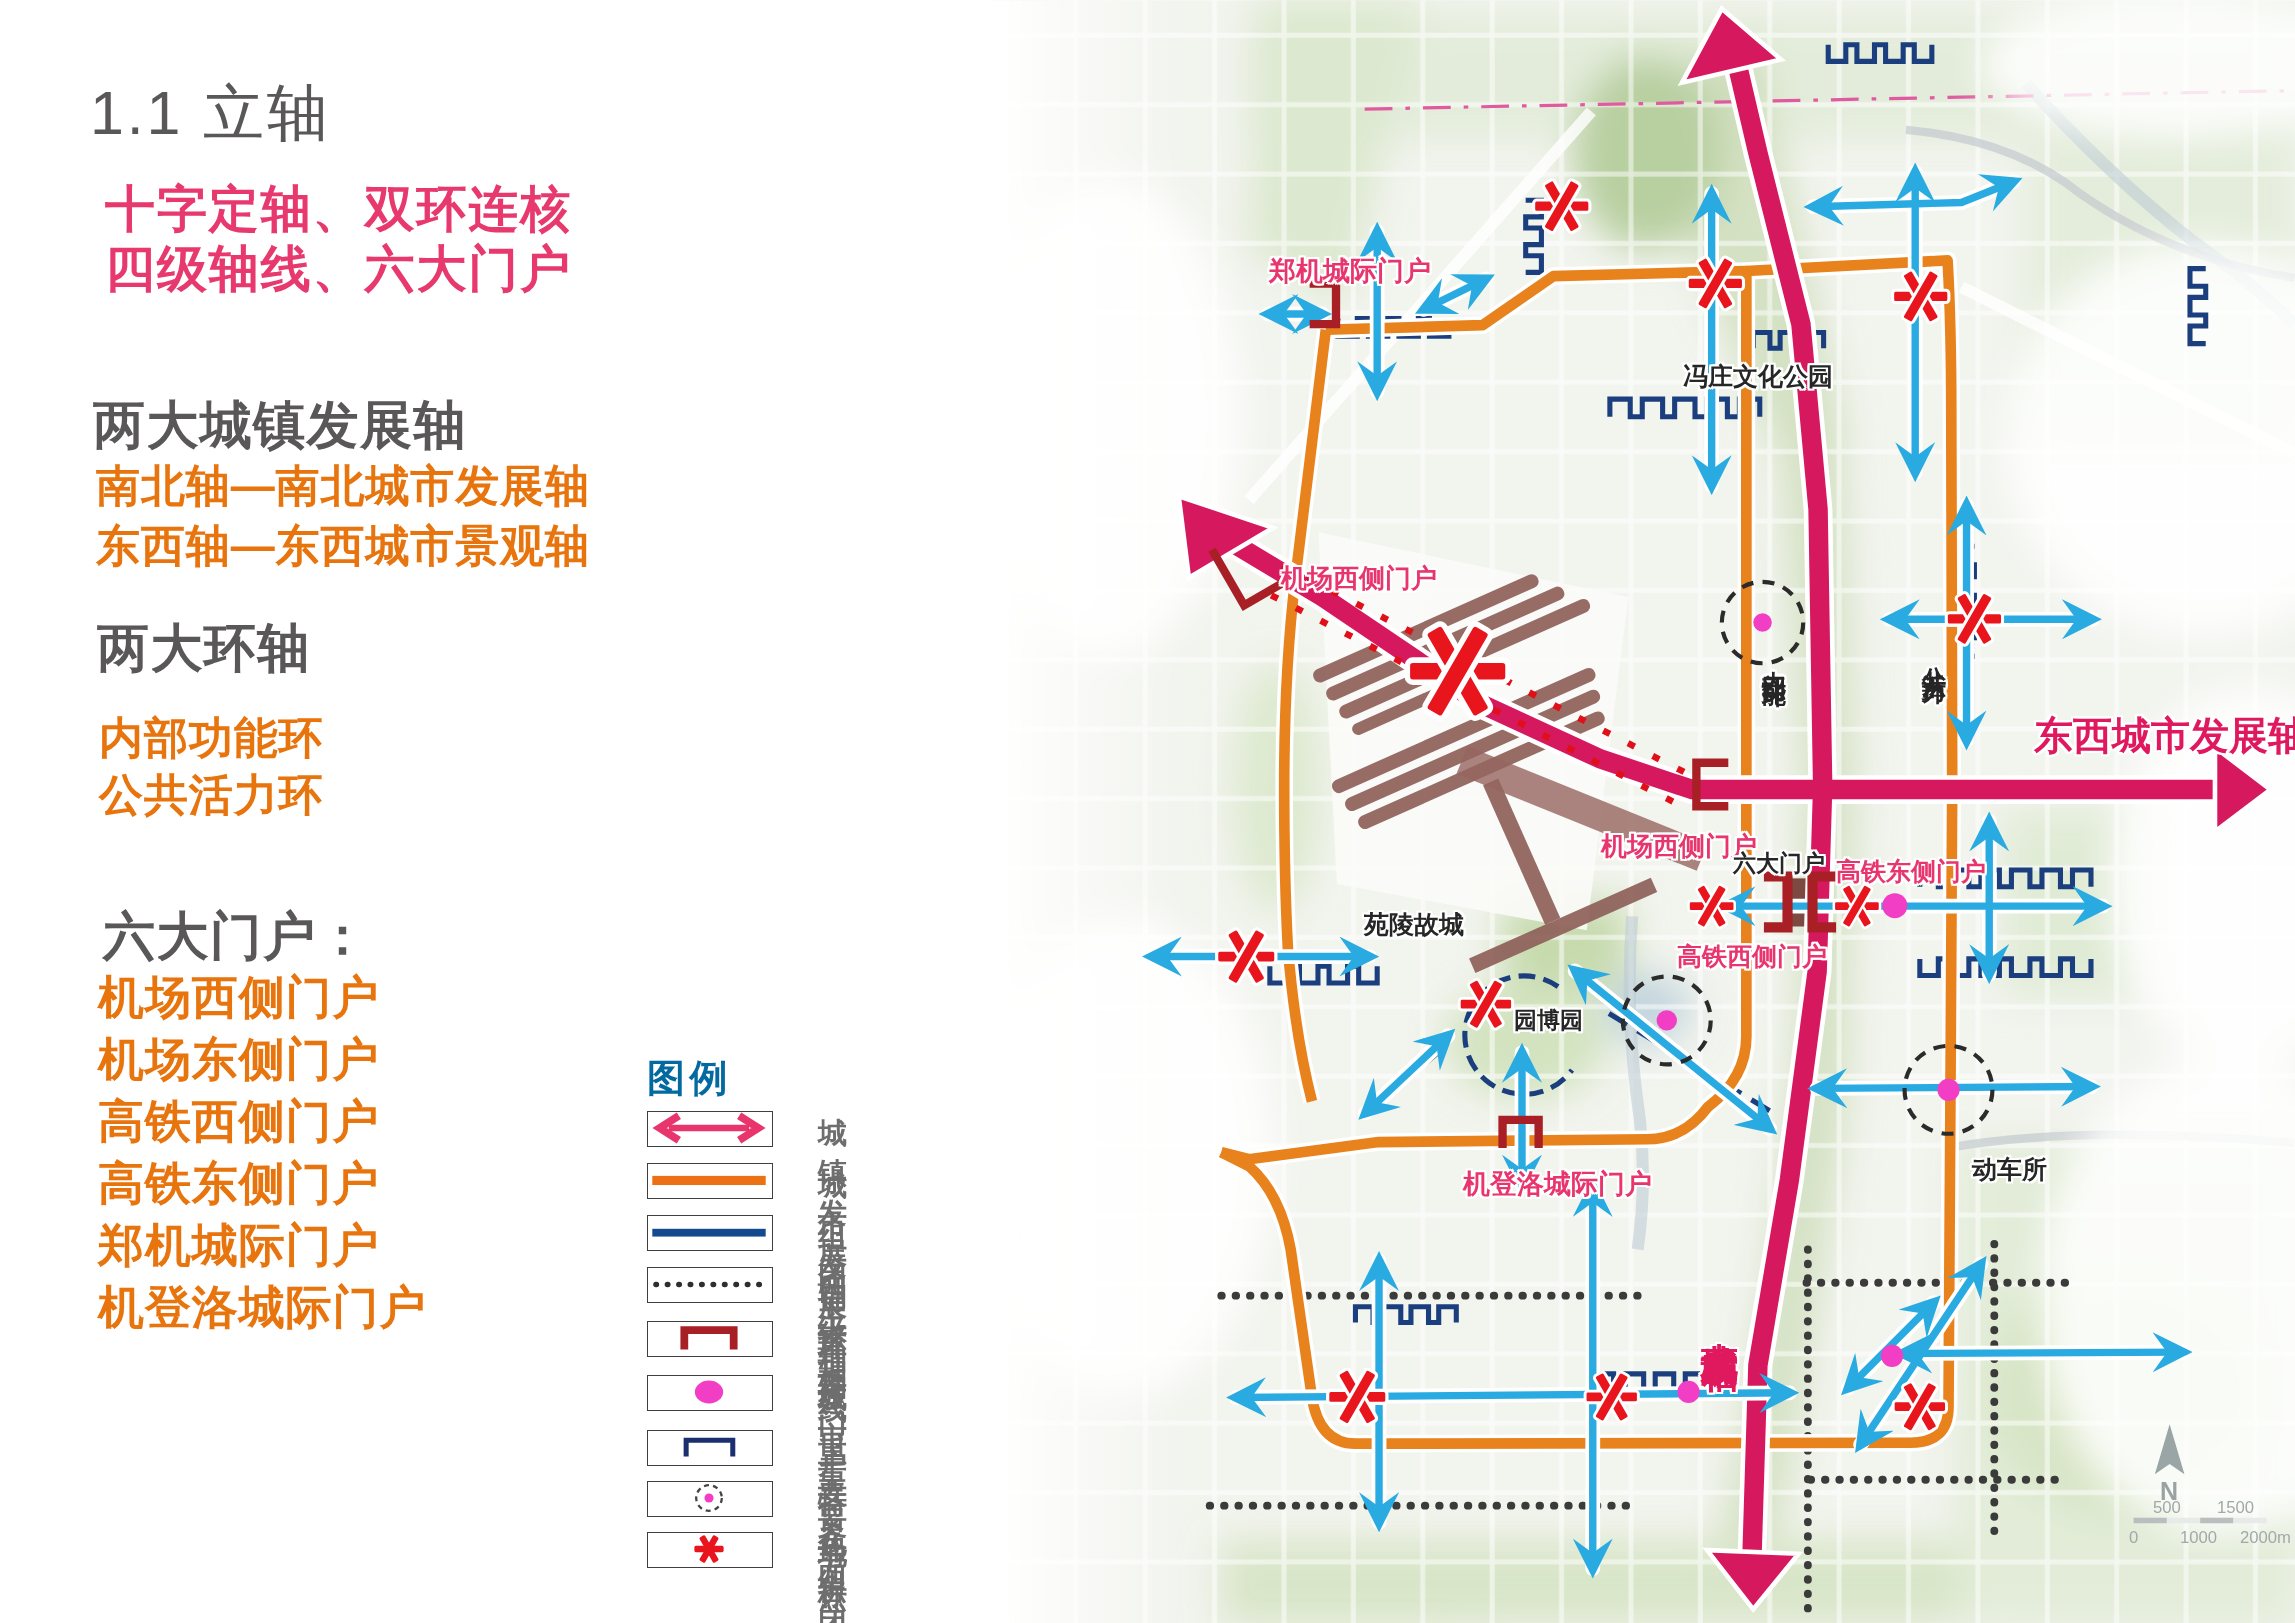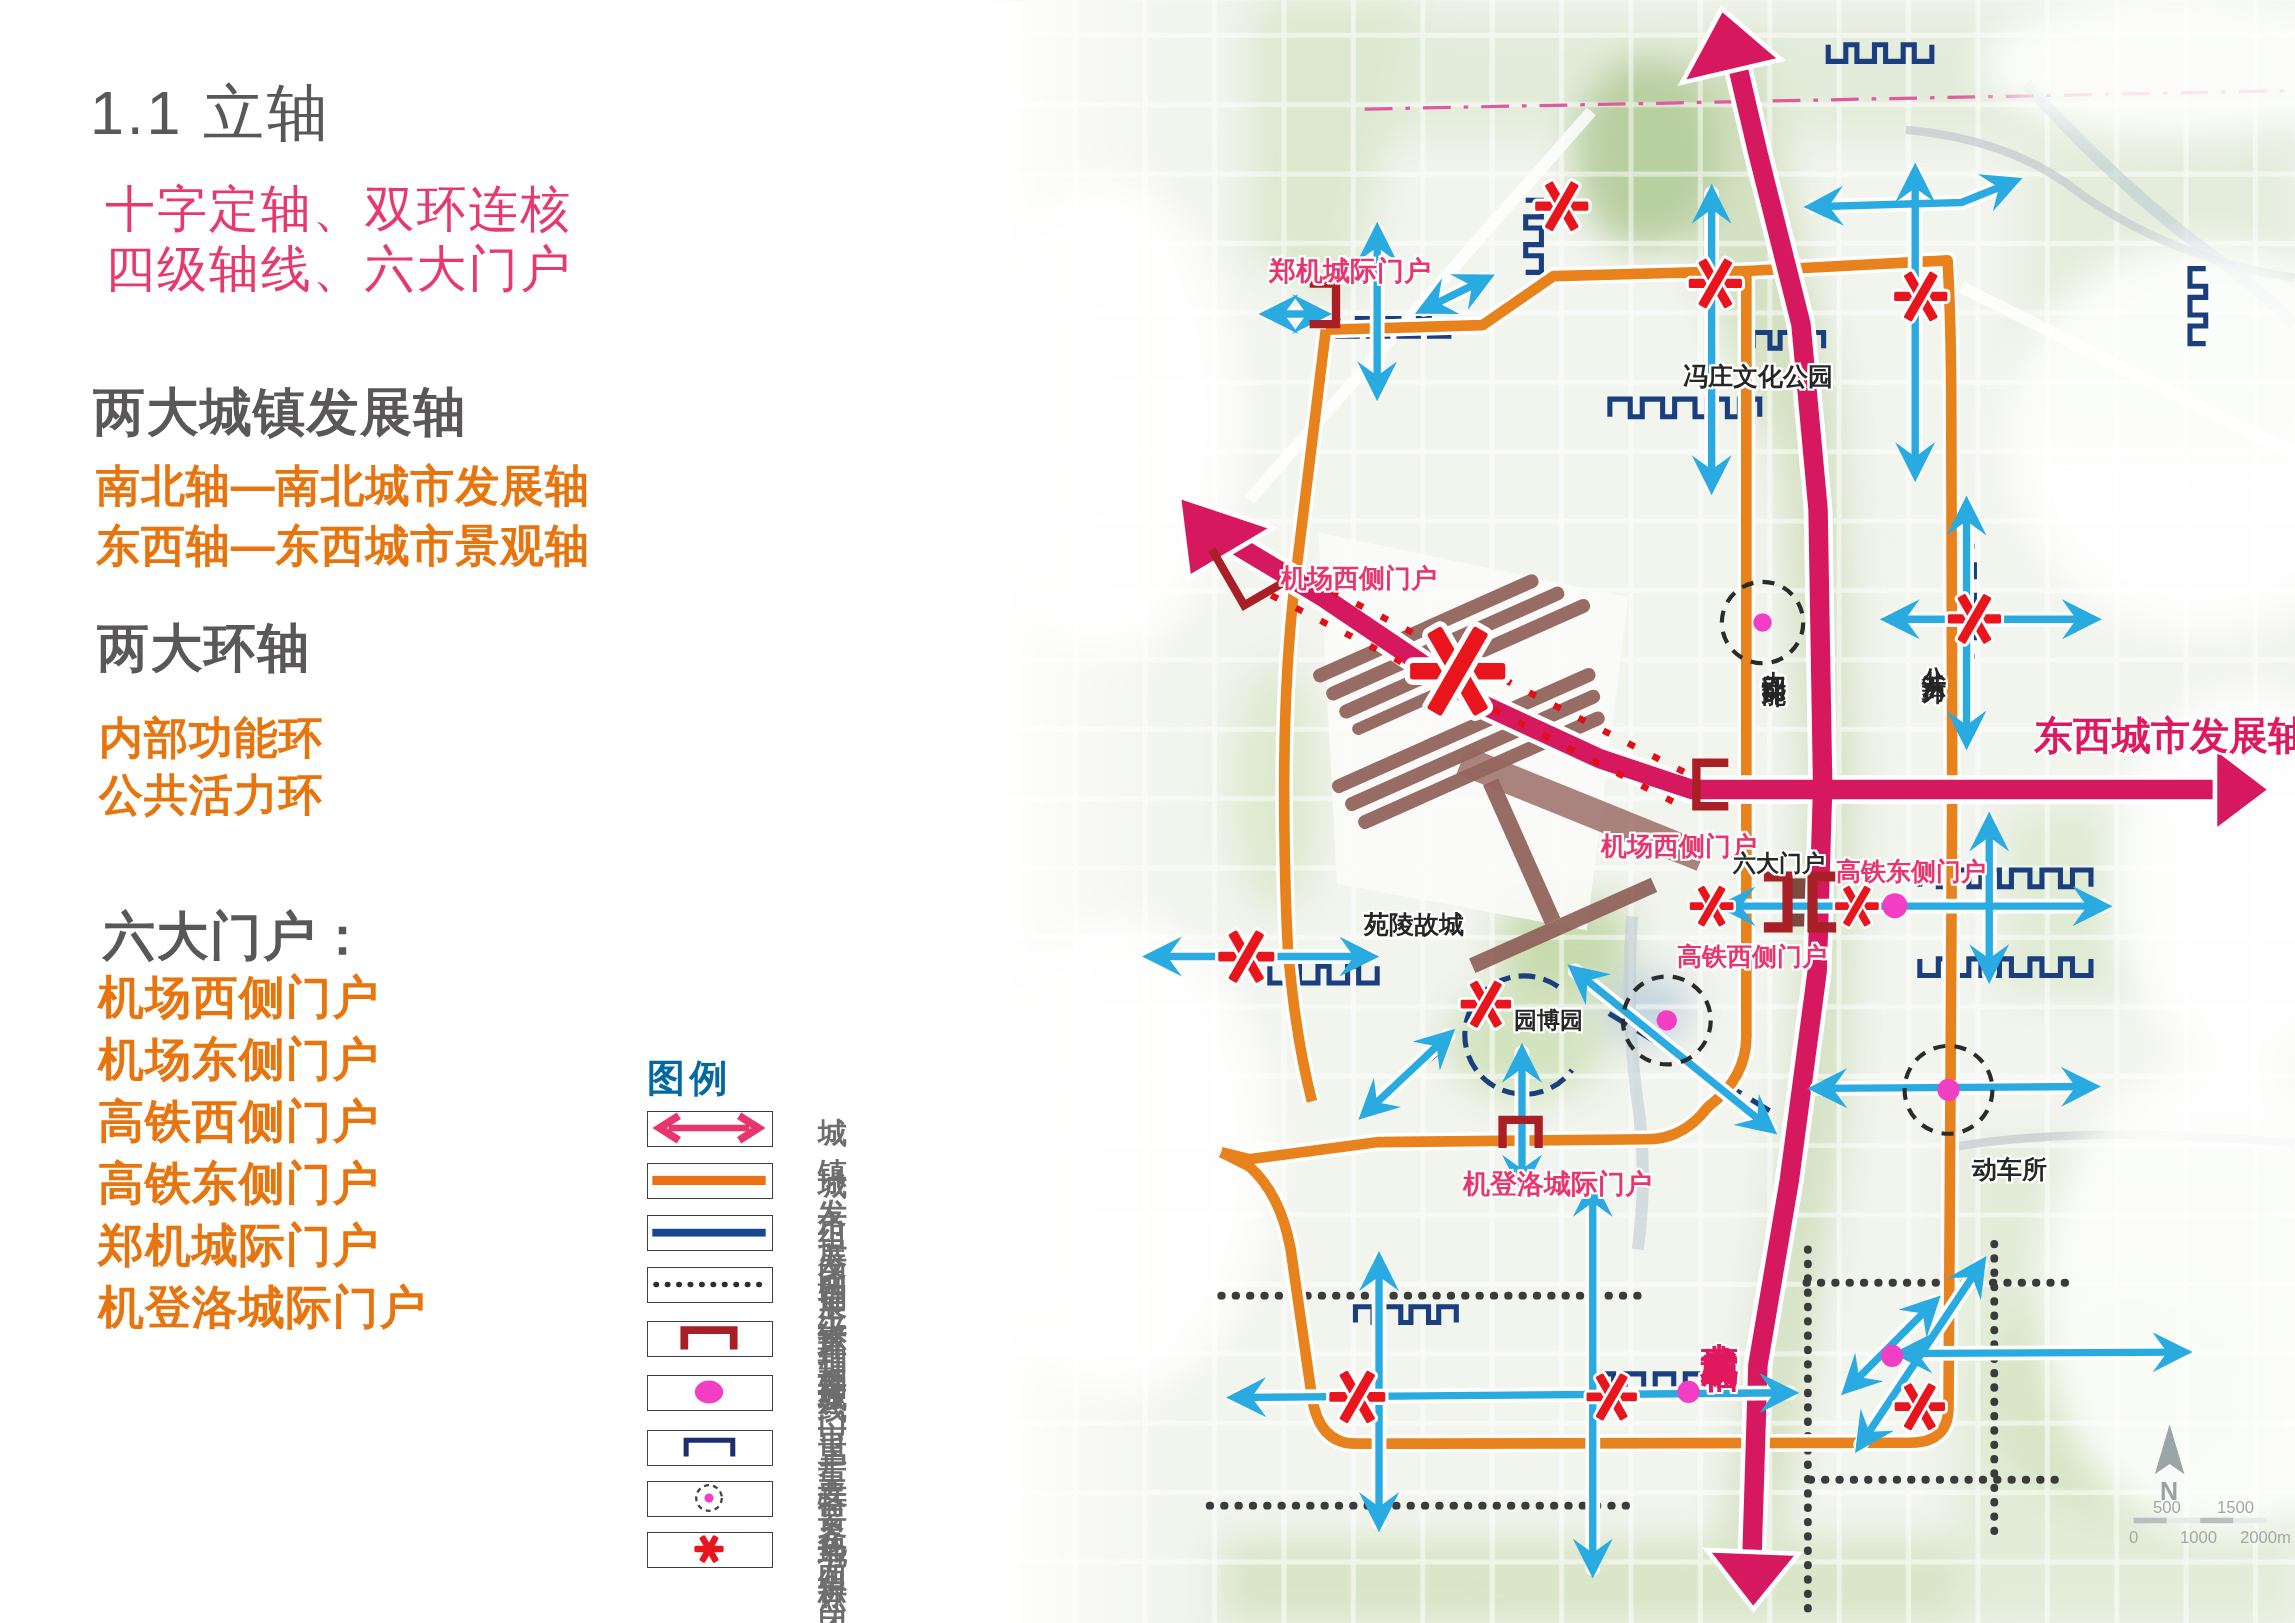--- a/index.html
+++ b/index.html
@@ -1,24 +1,24 @@
 <!DOCTYPE html>
 <html style="font-size:7.4px"><head>
 <meta charset="utf-8">
 <style>
   html,body{margin:0;padding:0;background:#ffffff;}
   body{width:2295px;height:1624px;position:relative;overflow:hidden;
        font-family:"Liberation Sans","DejaVu Sans",sans-serif;}
   .abs{position:absolute;white-space:nowrap;}
   
   .pg-title{left:90px;top:73px;font-size:61px;font-weight:400;color:#595757;letter-spacing:2.8px;}
-  .slogan{left:105px;font-size:50px;font-weight:400;color:#e8396f;letter-spacing:1.9px;}
+  .slogan{left:105px;font-size:50px;font-weight:700;color:#e8396f;letter-spacing:1.9px;}
   .s1{top:176px;} .s2{top:236px;}
   .sec-head{font-size:52px;font-weight:700;color:#595757;letter-spacing:1.4px;}
-  .h1{left:93px;top:378px;} .h2{left:97px;top:614px;} .h3{left:103px;top:902px;}
+  .h1{left:93px;top:391px;} .h2{left:97px;top:614px;} .h3{left:103px;top:902px;}
   .orange-line{font-size:44px;font-weight:700;color:#e8740e;letter-spacing:0.9px;}
   .o1{left:96px;top:457px;} .o2{left:96px;top:517px;}
   .o3{left:99px;top:709px;} .o4{left:99px;top:766px;}
   .gate{left:98px;font-size:46px;font-weight:700;color:#e8740e;letter-spacing:0.9px;}
   
   .lg-title{left:647px;top:1053px;font-size:38px;font-weight:700;color:#0369a1;letter-spacing:4.6px;}
   .lg-row{position:absolute;left:647px;height:37px;}
   .lg-box{position:absolute;left:0;top:0;width:126px;height:36px;background:#fff;border:1.9px solid #3f3f3f;box-sizing:border-box;}
   .lg-label{position:absolute;left:171px;top:2.8px;font-size:29px;font-weight:700;color:#6e6e6e;letter-spacing:1.9px;}
   

